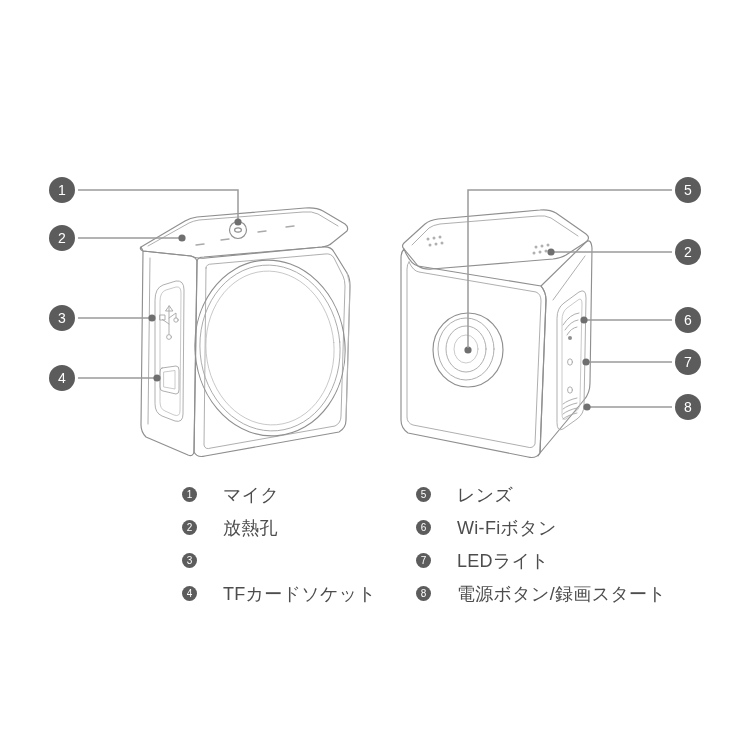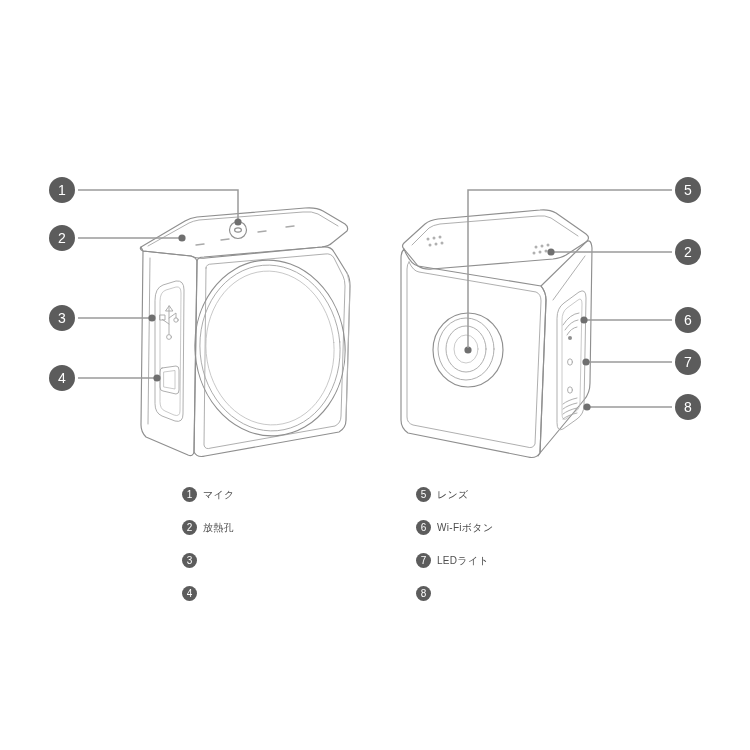--- a/index.html
+++ b/index.html
@@ -51,22 +51,22 @@
     border-radius: 50%;
     background: #5c5c5c;
     color: #ffffff;
     font-size: 10px;
     line-height: 15px;
     text-align: center;
     flex: 0 0 auto;
     font-family: "Liberation Sans", sans-serif;
   }
   .legend-label {
-    margin-left: 6px;
-    font-size: 10px;
+    margin-left: 26px;
+    font-size: 18px;
     color: #4d4d4d;
     letter-spacing: 0.3px;
     white-space: nowrap;
   }
 </style>
 </head>
 <body>
 
 <div id="diagram-root">
 
@@ -301,35 +301,37 @@
       </div>
       <div class="legend-row">
         <div class="badge-sm">2</div>
         <div class="legend-label">放熱孔</div>
       </div>
       <div class="legend-row">
         <div class="badge-sm">3</div>
       </div>
       <div class="legend-row">
         <div class="badge-sm">4</div>
+        <div class="legend-label">TFカードソケット</div>
       </div>
     </div>
 
     <div class="legend-col right">
       <div class="legend-row">
         <div class="badge-sm">5</div>
         <div class="legend-label">レンズ</div>
       </div>
       <div class="legend-row">
         <div class="badge-sm">6</div>
         <div class="legend-label">Wi-Fiボタン</div>
       </div>
       <div class="legend-row">
         <div class="badge-sm">7</div>
         <div class="legend-label">LEDライト</div>
       </div>
       <div class="legend-row">
         <div class="badge-sm">8</div>
+        <div class="legend-label">電源ボタン/録画スタート</div>
       </div>
     </div>
 
   </div>
 </div>
 
 </body></html>

